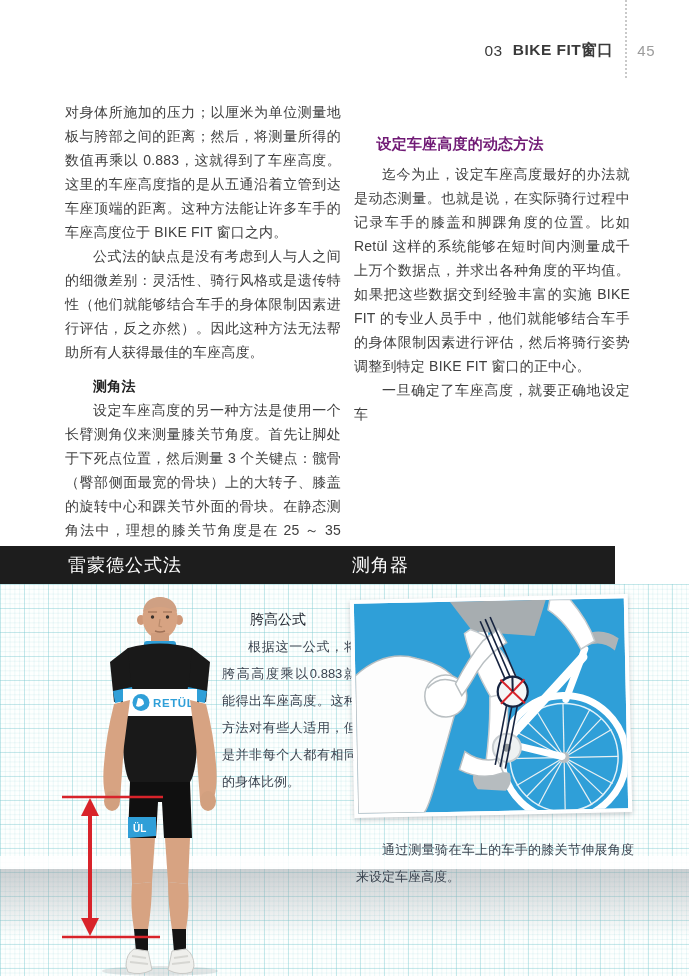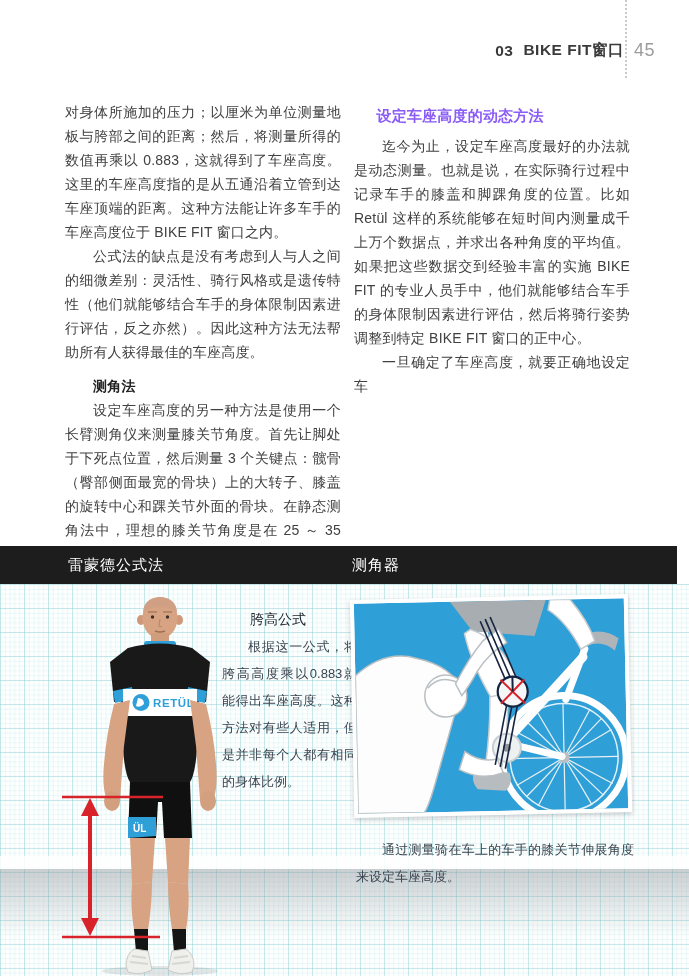--- a/index.html
+++ b/index.html
@@ -10,47 +10,47 @@
     font-family:"Liberation Sans","DejaVu Sans",sans-serif;
     color:#3f3f3f;
   }
 
   
   .page-header {
     position:absolute; top:40px; right:34px;
     display:flex; align-items:center; gap:10px;
     font-size:15.5px; font-weight:bold; color:#3a3a3a; letter-spacing:.5px;
   }
-  .page-header .chapter-no { font-weight:bold; }
+  .page-header .chapter-no { font-weight:normal; }
   .header-dotline {
     position:absolute; left:625px; top:0; height:78px; width:0;
     border-left:2px dotted #c9c9c9;
   }
-  .page-num { font-size:18px; font-weight:normal; color:#9c9c9c; }
+  .page-num { font-size:15px; font-weight:normal; color:#9c9c9c; margin-left:14px; }
 
   
   .columns {
     position:absolute; left:65px; top:100px; width:566px;
     display:flex; gap:13px;
   }
   .col { width:276px; font-size:14px; line-height:24px; text-align:justify; color:#404040; letter-spacing:.2px; }
   .col p { text-indent:0; }
   .col p.indent { text-indent:2em; }
   .col .sub-heading {
     font-weight:bold; color:#222; text-indent:2em; margin-top:10px;
   }
   .col .sec-heading {
-    font-weight:bold; color:#8b5cf6; font-size:15px;
-    text-indent:1.5em; margin-top:4px; margin-bottom:6px;
+    font-weight:bold; color:#701a75; font-size:15px;
+    text-indent:1.5em; margin-top:32px; margin-bottom:6px;
   }
 
   
   .section-bar {
-    position:absolute; left:0; top:546px; width:677px; height:38px;
-    background:#1d1d1d; color:#fff; font-size:15px; letter-spacing:1px;
+    position:absolute; left:0; top:546px; width:615px; height:38px;
+    background:#1d1d1d; color:#fff; font-size:18px; letter-spacing:1px;
   }
   .section-bar .bar-label { position:absolute; top:0; line-height:38px; }
   .bar-label.left  { left:68px; }
   .bar-label.right { left:352px; }
 
   
   .figure-section {
     position:absolute; left:0; top:584px; width:689px; height:392px;
     background-color:#fdfffe;
     background-image:

